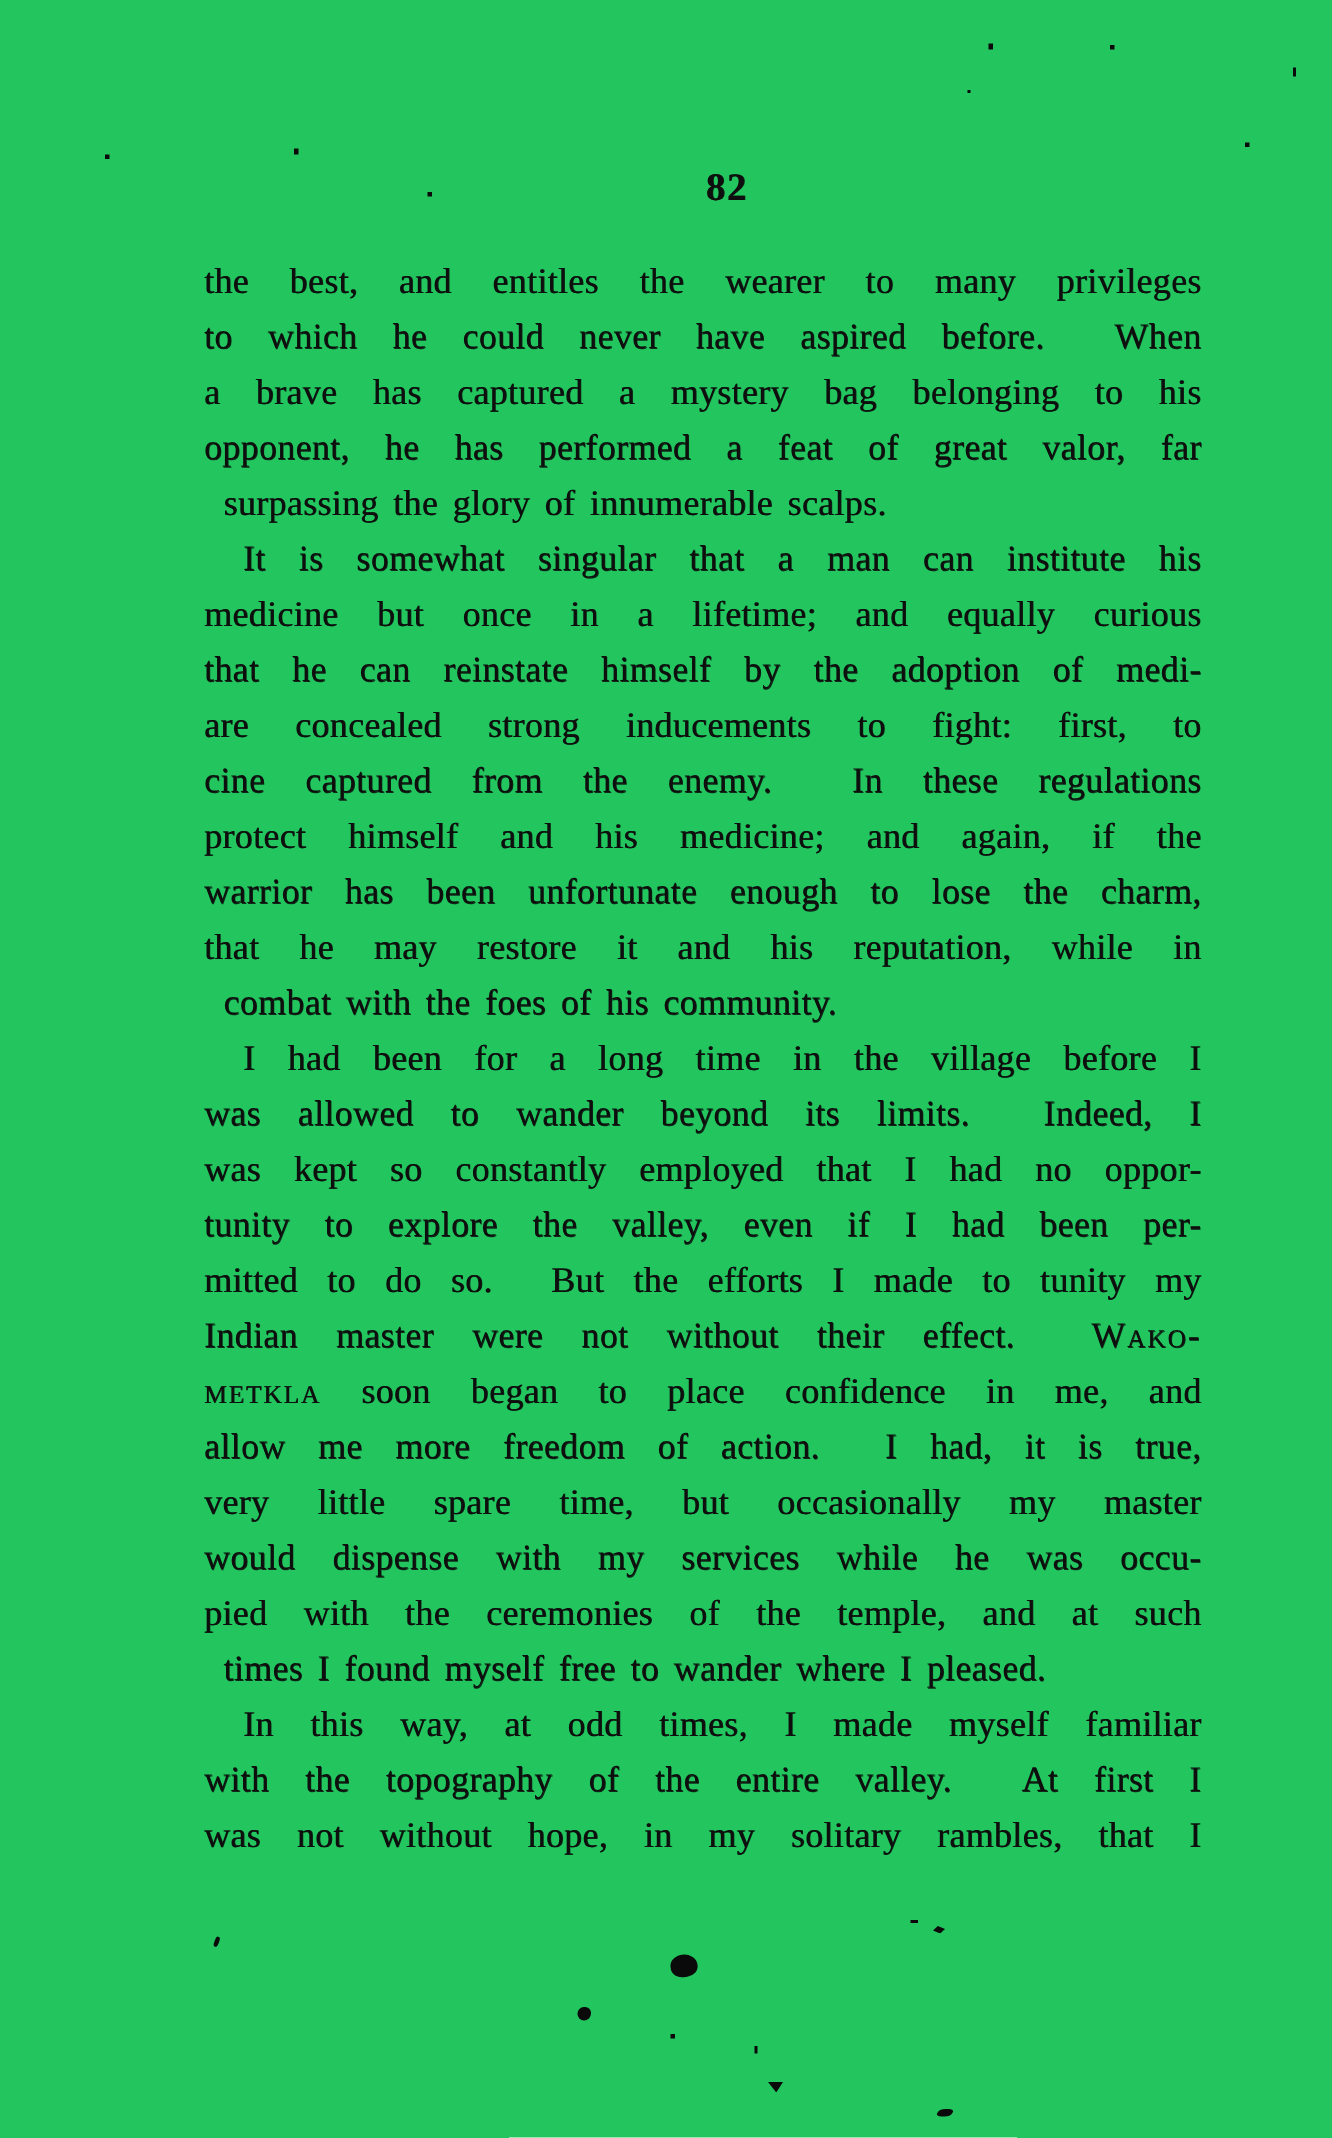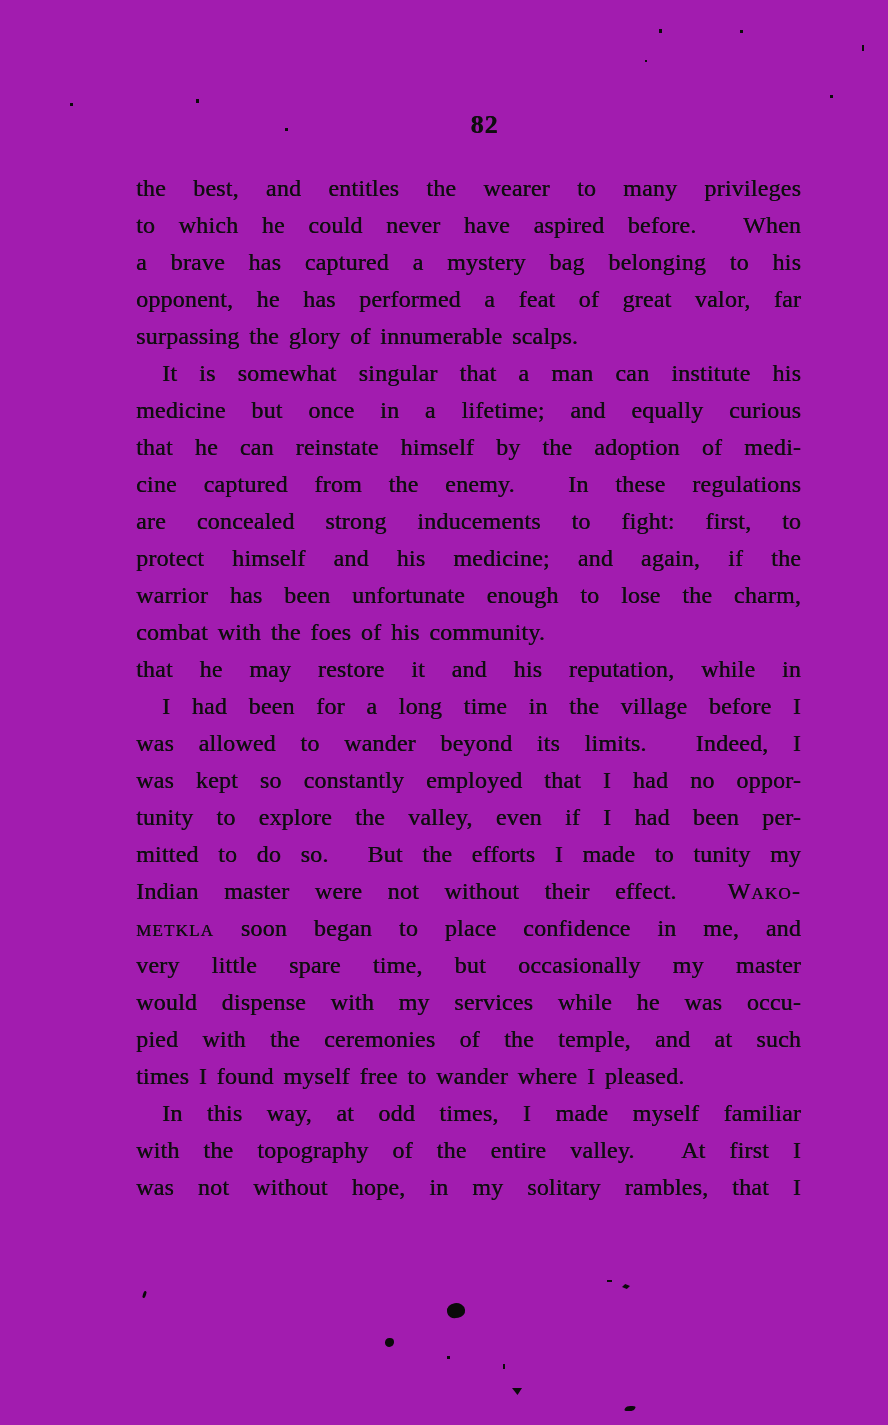--- a/index.html
+++ b/index.html
@@ -4,21 +4,21 @@
 <style>
   html, body {
     margin: 0;
     padding: 0;
     background: #fdfdfb;
   }
   .page {
     position: relative;
     width: 888px;
     height: 1425px;
-    background: #a21caf;
+    background: #22c55e;
     overflow: hidden;
     font-family: "Liberation Serif", "DejaVu Serif", serif;
     color: #0e0e0e;
     text-shadow: 0.45px 0.45px 0 rgba(12,12,12,0.85);
   }
   .page-number {
     position: absolute;
     top: 110px;
     left: 152px;
     width: 665px;
@@ -40,20 +40,21 @@
   .line {
     height: 37px;
     text-align: justify;
     text-align-last: justify;
     white-space: pre-wrap;
   }
   .line.unjustified {
     text-align: right;
     text-align-last: left;
     word-spacing: 3.5px;
+    margin-left: 13px;
   }
   .line.indent { text-indent: 26px; }
   .smallcaps {
     font-variant: small-caps;
     letter-spacing: 1.2px;
   }
   
   .artifact {
     position: absolute;
     background: #0a0a0a;
@@ -88,35 +89,36 @@
         <div class="line"><span>the best, and entitles the wearer to many privileges</span></div>
         <div class="line"><span>to which he could never have aspired before.  When</span></div>
         <div class="line"><span>a brave has captured a mystery bag belonging to his</span></div>
         <div class="line"><span>opponent, he has performed a feat of great valor, far</span></div>
         <div class="line unjustified"><span>surpassing the glory of innumerable scalps.</span></div>
       </div>
       <div class="paragraph">
         <div class="line indent"><span>It is somewhat singular that a man can institute his</span></div>
         <div class="line"><span>medicine but once in a lifetime; and equally curious</span></div>
         <div class="line"><span>that he can reinstate himself by the adoption of medi-</span></div>
+        <div class="line"><span>are concealed strong inducements to fight: first, to</span></div>
         <div class="line"><span>cine captured from the enemy.  In these regulations</span></div>
-        <div class="line"><span>are concealed strong inducements to fight: first, to</span></div>
         <div class="line"><span>protect himself and his medicine; and again, if the</span></div>
         <div class="line"><span>warrior has been unfortunate enough to lose the charm,</span></div>
+        <div class="line"><span>that he may restore it and his reputation, while in</span></div>
         <div class="line unjustified"><span>combat with the foes of his community.</span></div>
-        <div class="line"><span>that he may restore it and his reputation, while in</span></div>
       </div>
       <div class="paragraph">
         <div class="line indent"><span>I had been for a long time in the village before I</span></div>
         <div class="line"><span>was allowed to wander beyond its limits.  Indeed, I</span></div>
         <div class="line"><span>was kept so constantly employed that I had no oppor-</span></div>
         <div class="line"><span>tunity to explore the valley, even if I had been per-</span></div>
         <div class="line"><span>mitted to do so.  But the efforts I made to tunity my</span></div>
         <div class="line"><span>Indian master were not without their effect.  </span><span class="smallcaps">Wako-</span></div>
         <div class="line"><span class="smallcaps">metkla</span><span> soon began to place confidence in me, and</span></div>
+        <div class="line"><span>allow me more freedom of action.  I had, it is true,</span></div>
         <div class="line"><span>very little spare time, but occasionally my master</span></div>
         <div class="line"><span>would dispense with my services while he was occu-</span></div>
         <div class="line"><span>pied with the ceremonies of the temple, and at such</span></div>
         <div class="line unjustified"><span>times I found myself free to wander where I pleased.</span></div>
       </div>
       <div class="paragraph">
         <div class="line indent"><span>In this way, at odd times, I made myself familiar</span></div>
         <div class="line"><span>with the topography of the entire valley.  At first I</span></div>
         <div class="line"><span>was not without hope, in my solitary rambles, that I</span></div>
       </div>

